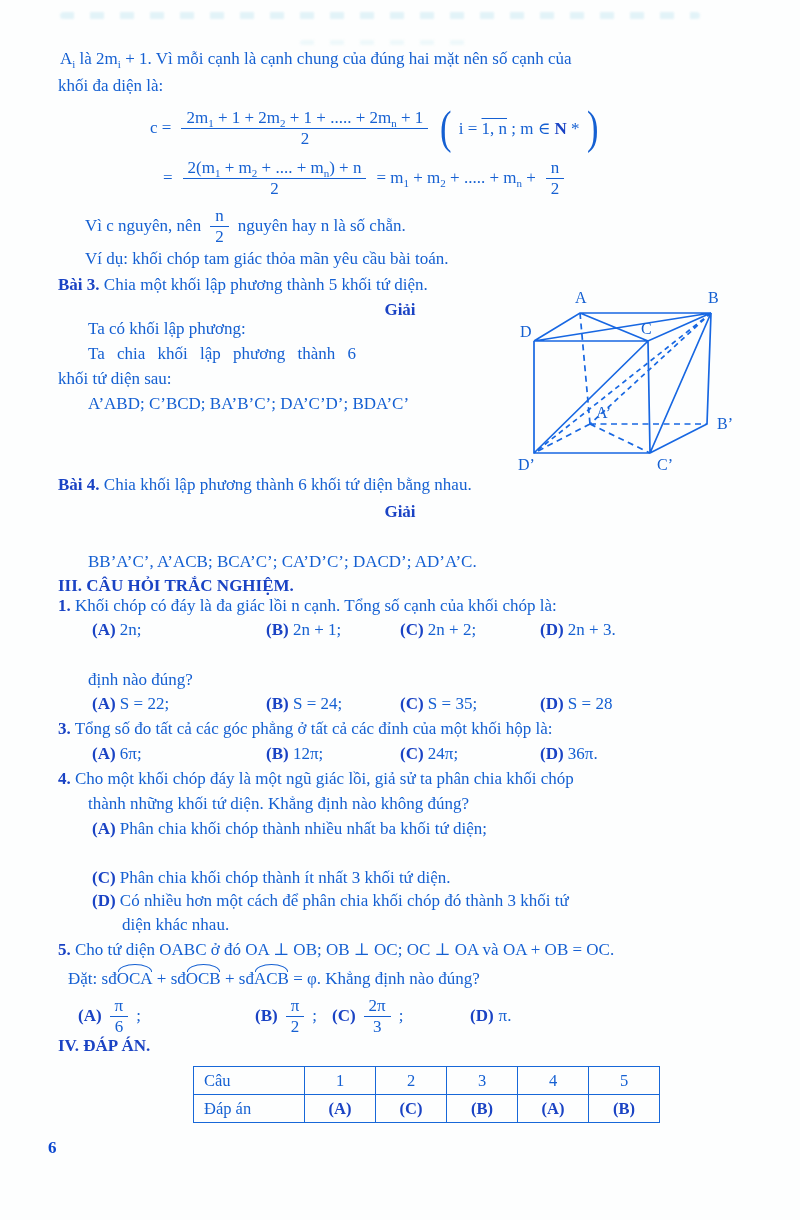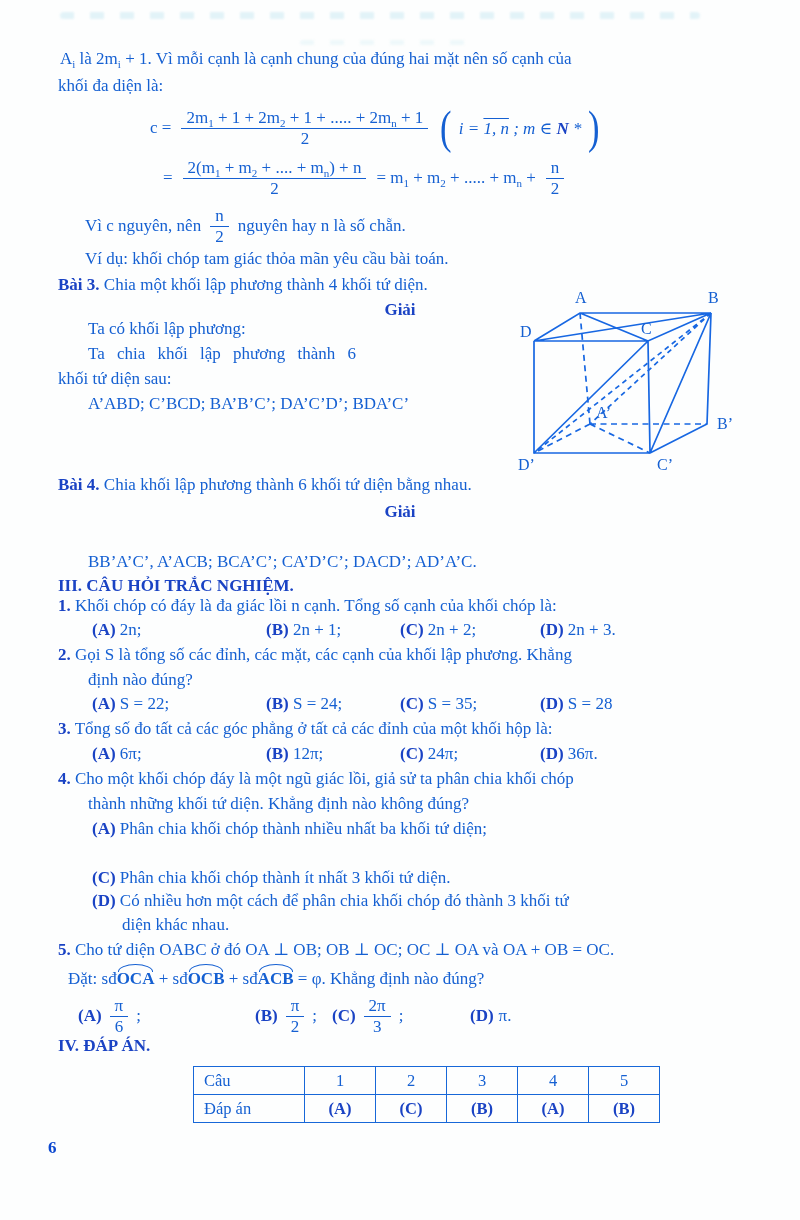--- a/index.html
+++ b/index.html
@@ -7,21 +7,21 @@
     position:relative; width:800px; height:1220px; background:#fdfefe;
     font-family:"Liberation Serif","DejaVu Serif",serif;
     color:#1560d2; font-size:17px; overflow:hidden;
   }
   .page b,.page .bld{color:#1a43c4;}
   .line{position:absolute; white-space:nowrap; line-height:20px;}
   .center{left:0;right:0;text-align:center;}
   b{font-weight:700;}
   sub{font-size:11px; vertical-align:-4px; line-height:0;}
   .ol{text-decoration:overline;}
-  .arc{position:relative; display:inline-block;font-weight:bold;}
+  .arc{position:relative; display:inline-block;}
   .arc::before{
     content:""; position:absolute; left:1px; right:1px; top:-5px; height:7px;
     border:1.4px solid currentColor; border-bottom:none;
     border-radius:100% 100% 0 0 / 190% 190% 0 0;
   }
   .frac{display:inline-flex; flex-direction:column; align-items:center;
         vertical-align:middle; line-height:1.12; margin:0 3px;}
   .frac .fn{padding:0 5px;}
   .frac .fd{border-top:1.7px solid currentColor; align-self:stretch; text-align:center; padding:0 5px;}
   .fxrow{position:absolute; display:flex; align-items:center; gap:7px;}
@@ -52,21 +52,21 @@
   <div class="line" style="left:60px;top:49px;">A<sub>i</sub> là 2m<sub>i</sub> + 1. Vì mỗi cạnh là cạnh chung của đúng hai mặt nên số cạnh của</div>
   <div class="line" style="left:58px;top:76px;">khối đa diện là:</div>
 
   <div class="fxrow" style="left:150px;top:102px;height:52px;">
     <span>c =</span>
     <span class="frac">
       <span class="fn">2m<sub>1</sub> + 1 + 2m<sub>2</sub> + 1 + ..... + 2m<sub>n</sub> + 1</span>
       <span class="fd">2</span>
     </span>
     <span class="bigp">(</span>
-    <span style="margin:0 -2px;font-style:italic;">i = <span class="ol">1, n</span> ; m ∈ <b>N</b> *</span>
+    <span style="margin:0 -2px;">i = <span class="ol">1, n</span> ; m ∈ <b>N</b> *</span>
     <span class="bigp">)</span>
   </div>
 
   <div class="fxrow" style="left:163px;top:152px;height:52px;">
     <span>=</span>
     <span class="frac">
       <span class="fn">2(m<sub>1</sub> + m<sub>2</sub> + .... + m<sub>n</sub>) + n</span>
       <span class="fd">2</span>
     </span>
     <span>= m<sub>1</sub> + m<sub>2</sub> + ..... + m<sub>n</sub> +</span>
@@ -82,21 +82,21 @@
       <span class="fn">n</span>
       <span class="fd">2</span>
     </span>
     <span>nguyên hay n là số chẵn.</span>
   </div>
 
   <div class="line" style="left:85px;top:249px;">Ví dụ: khối chóp tam giác thỏa mãn yêu cầu bài toán.</div>
 
   <div class="line" style="left:58px;top:275px;">
     <b>Bài 3.</b>
-    <span>Chia một khối lập phương thành 4 khối tứ diện.</span>
+    <span>Chia một khối lập phương thành 5 khối tứ diện.</span>
   </div>
   <div class="line center" style="top:300px;"><b>Giải</b></div>
   <div class="line" style="left:88px;top:319px;">Ta có khối lập phương:</div>
   <div class="line" style="left:88px;top:344px;word-spacing:8px;">Ta chia khối lập phương thành 6</div>
   <div class="line" style="left:58px;top:369px;">khối tứ diện sau:</div>
   <div class="line" style="left:88px;top:394px;">A’ABD; C’BCD; BA’B’C’; DA’C’D’; BDA’C’</div>
 
   <svg style="position:absolute;left:508px;top:286px;" width="240" height="195" viewBox="0 0 240 195">
     <g stroke="#1767e2" stroke-width="1.7" fill="none">
 
@@ -131,23 +131,20 @@
   <div class="line" style="left:58px;top:596px;">
     <b>1.</b> <span>Khối chóp có đáy là đa giác lồi n cạnh. Tổng số cạnh của khối chóp là:</span>
   </div>
   <div class="optrow" style="top:620px;">
     <span class="opt" style="left:92px;"><b>(A)</b> <span>2n;</span></span>
     <span class="opt" style="left:266px;"><b>(B)</b> <span>2n + 1;</span></span>
     <span class="opt" style="left:400px;"><b>(C)</b> <span>2n + 2;</span></span>
     <span class="opt" style="left:540px;"><b>(D)</b> <span>2n + 3.</span></span>
   </div>
 
-  <div class="line" style="left:58px;top:645px;">
-    <b>2.</b> <span>Gọi S là tổng số các đỉnh, các mặt, các cạnh của khối lập phương. Khẳng</span>
-  </div>
   <div class="line" style="left:88px;top:670px;">định nào đúng?</div>
   <div class="optrow" style="top:694px;">
     <span class="opt" style="left:92px;"><b>(A)</b> <span>S = 22;</span></span>
     <span class="opt" style="left:266px;"><b>(B)</b> <span>S = 24;</span></span>
     <span class="opt" style="left:400px;"><b>(C)</b> <span>S = 35;</span></span>
     <span class="opt" style="left:540px;"><b>(D)</b> <span>S = 28</span></span>
   </div>
 
   <div class="line" style="left:58px;top:719px;">
     <b>3.</b> <span>Tổng số đo tất cả các góc phẳng ở tất cả các đỉnh của một khối hộp là:</span>

